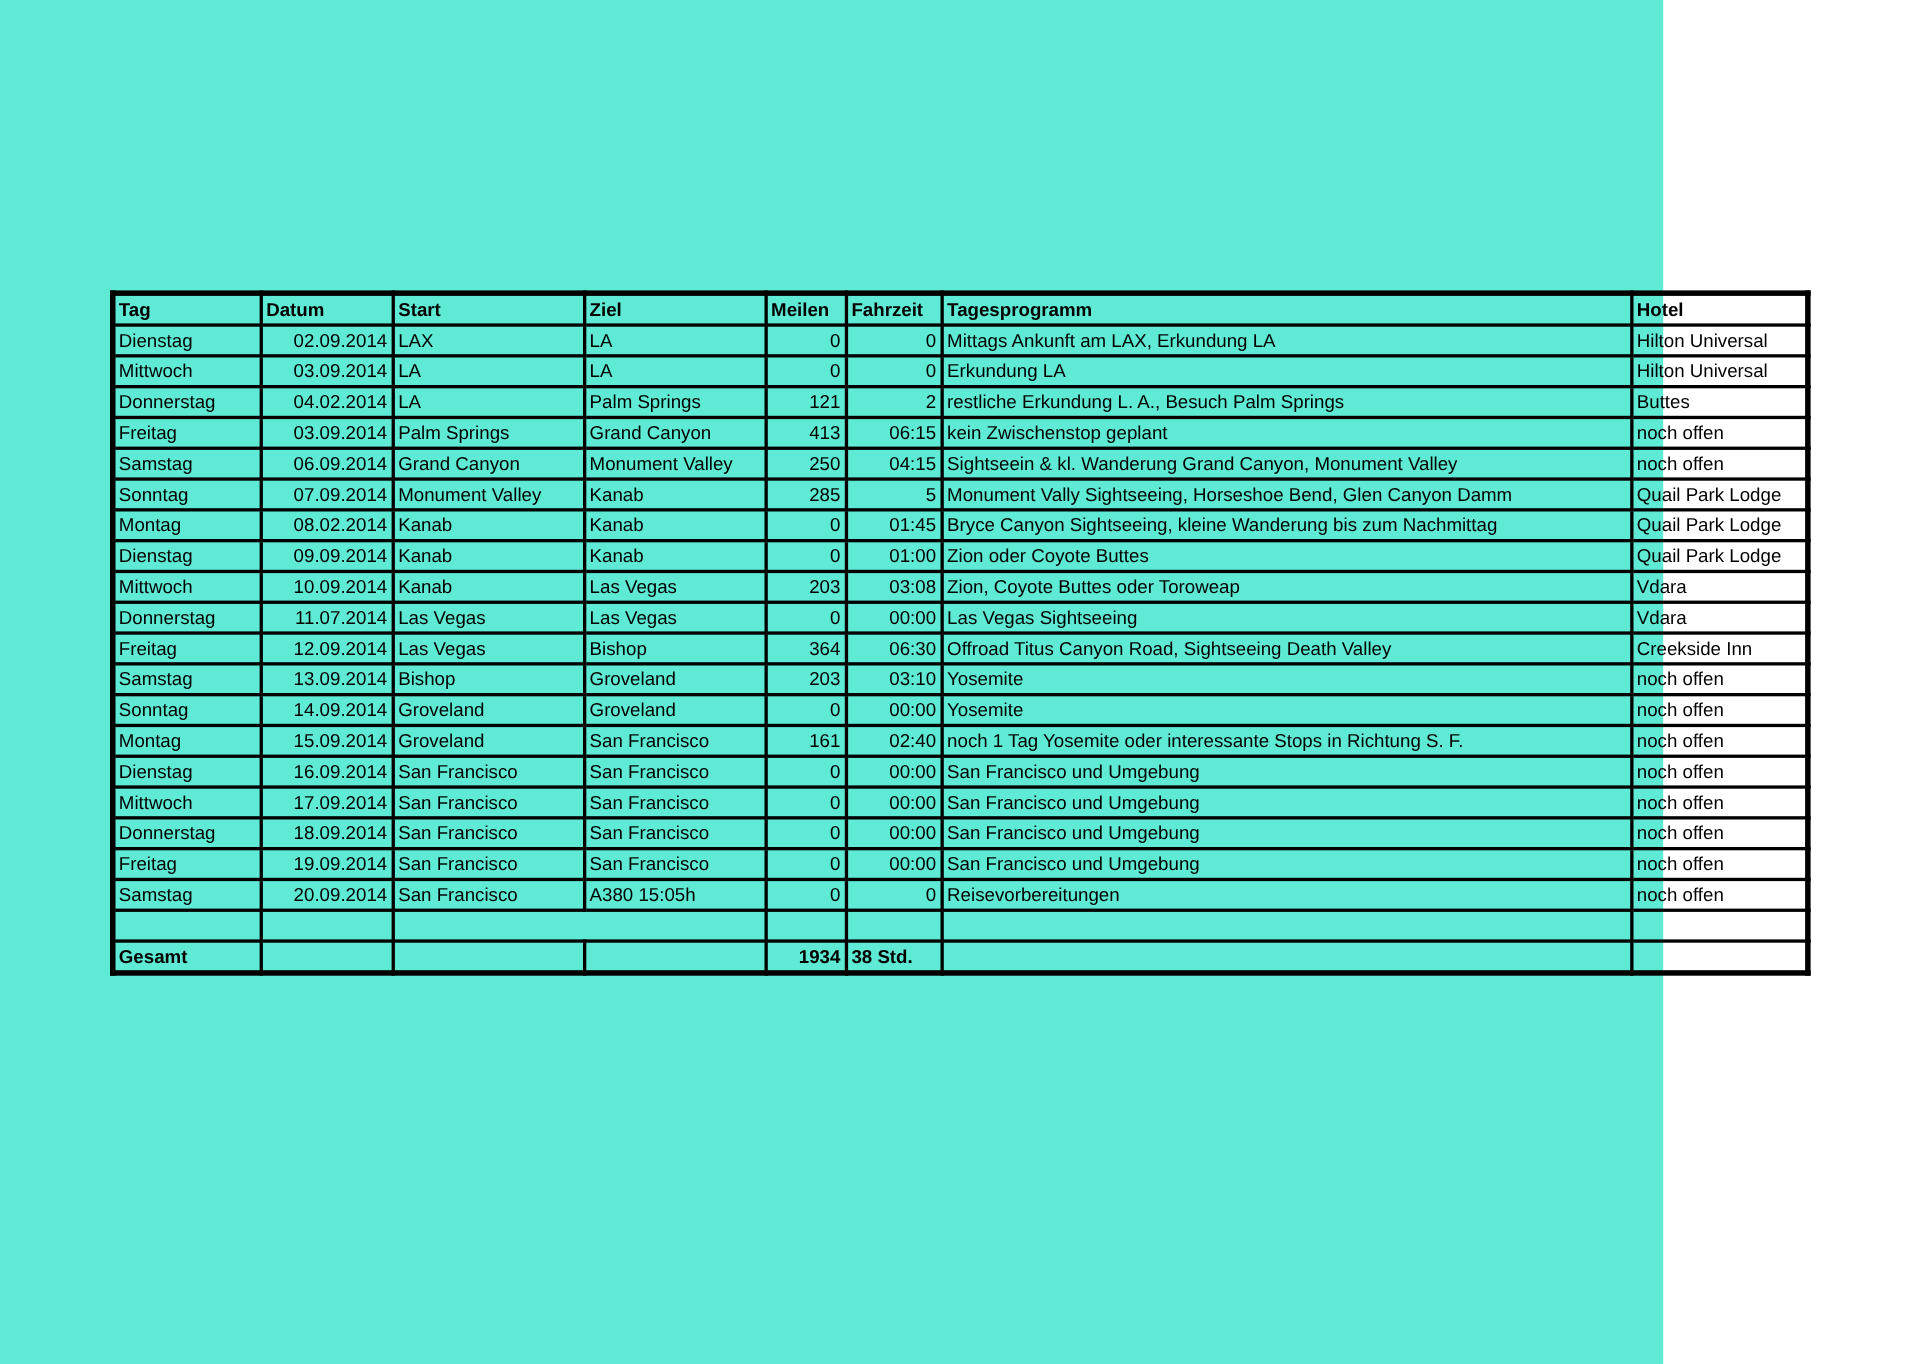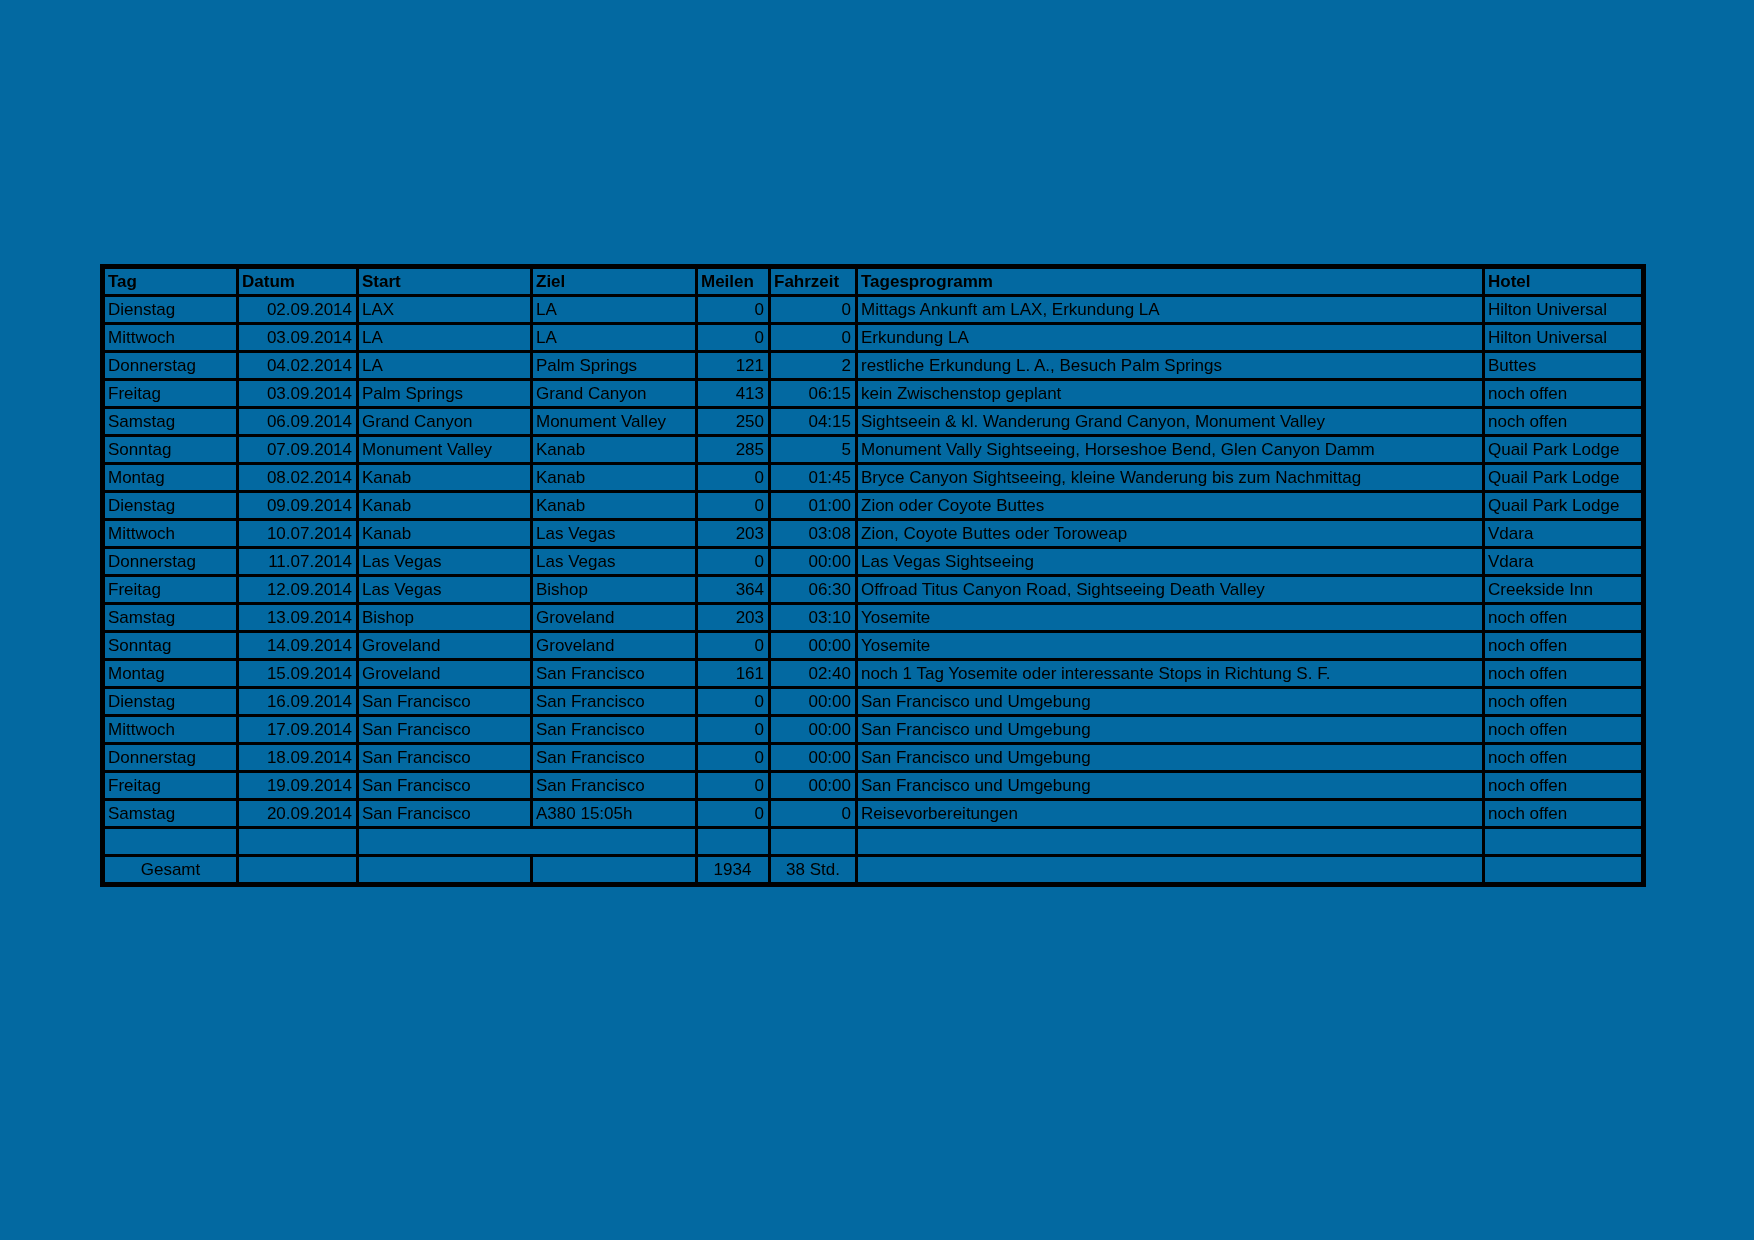--- a/index.html
+++ b/index.html
@@ -2,23 +2,23 @@
 <html><head>
 <meta charset="utf-8">
 <style>
   html, body {
     margin: 0;
     padding: 0;
     background: #ffffff;
   }
   .page {
     position: relative;
-    width: 1754px;
+    width: 1512px;
     height: 1240px;
-    background: #0369a1;
+    background: #5eead4;
     font-family: "Liberation Sans", "DejaVu Sans", sans-serif;
     color: #000000;
   }
   table.itinerary {
     position: absolute;
     left: 100px;
     top: 264px;
     width: 1541px;
     border-collapse: collapse;
     table-layout: fixed;
@@ -37,22 +37,21 @@
     font-weight: normal;
   }
   table.itinerary thead th {
     font-weight: bold;
   }
   table.itinerary td.num {
     text-align: right;
     padding-right: 4px;
   }
   table.itinerary tr.footer-row td {
-    font-weight: normal;
-    text-align: center;
+    font-weight: bold;
   }
 </style>
 </head>
 <body>
 
 <div class="page">
 
   <table class="itinerary">
     <colgroup>
       <col style="width:135px">
@@ -153,21 +152,21 @@
           <td class="num">09.09.2014</td>
           <td>Kanab</td>
           <td>Kanab</td>
           <td class="num">0</td>
           <td class="num">01:00</td>
           <td>Zion oder Coyote Buttes</td>
           <td>Quail Park Lodge</td>
         </tr>
         <tr>
           <td>Mittwoch</td>
-          <td class="num">10.07.2014</td>
+          <td class="num">10.09.2014</td>
           <td>Kanab</td>
           <td>Las Vegas</td>
           <td class="num">203</td>
           <td class="num">03:08</td>
           <td>Zion, Coyote Buttes oder Toroweap</td>
           <td>Vdara</td>
         </tr>
         <tr>
           <td>Donnerstag</td>
           <td class="num">11.07.2014</td>

